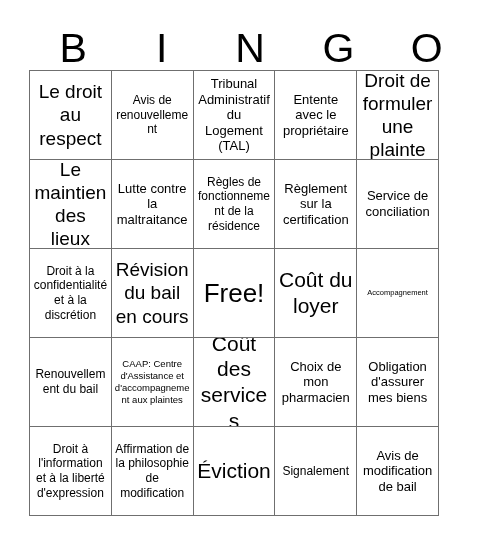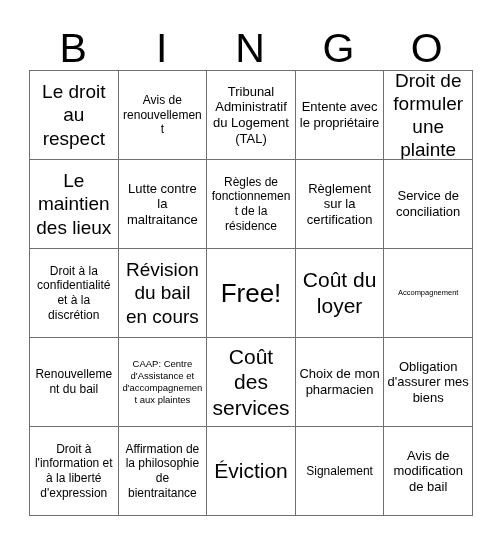--- a/index.html
+++ b/index.html
@@ -42,21 +42,21 @@
     letter-spacing: 0px;
     color: #000000;
     user-select: none;
   }
 
   
   #bingo-grid {
     position: absolute;
     left: 29px;
     top: 70px;
-    width: 444px;
+    width: 410px;
     height: 446px;
     display: grid;
     grid-template-columns: repeat(5, 1fr);
     grid-template-rows: repeat(5, 1fr);
     border-top: 1px solid #6f6f6f;
     border-left: 1px solid #6f6f6f;
     box-sizing: border-box;
     background: #0c4a6e;
   }
 
@@ -161,21 +161,21 @@
       <div class="cell">
         <span class="cell-text fs-md">Choix de mon pharmacien</span>
       </div>
       <div class="cell">
         <span class="cell-text fs-md">Obligation d'assurer mes biens</span>
       </div>
       <div class="cell">
         <span class="cell-text fs-sm">Droit à l'information et à la liberté d'expression</span>
       </div>
       <div class="cell">
-        <span class="cell-text fs-sm">Affirmation de la philosophie de bientraitance</span>
+        <span class="cell-text fs-sm">Affirmation de la philosophie de modification</span>
       </div>
       <div class="cell">
         <span class="cell-text fs-xl">Éviction</span>
       </div>
       <div class="cell">
         <span class="cell-text fs-sm">Signalement</span>
       </div>
       <div class="cell">
         <span class="cell-text fs-md">Avis de modification de bail</span>
       </div>

